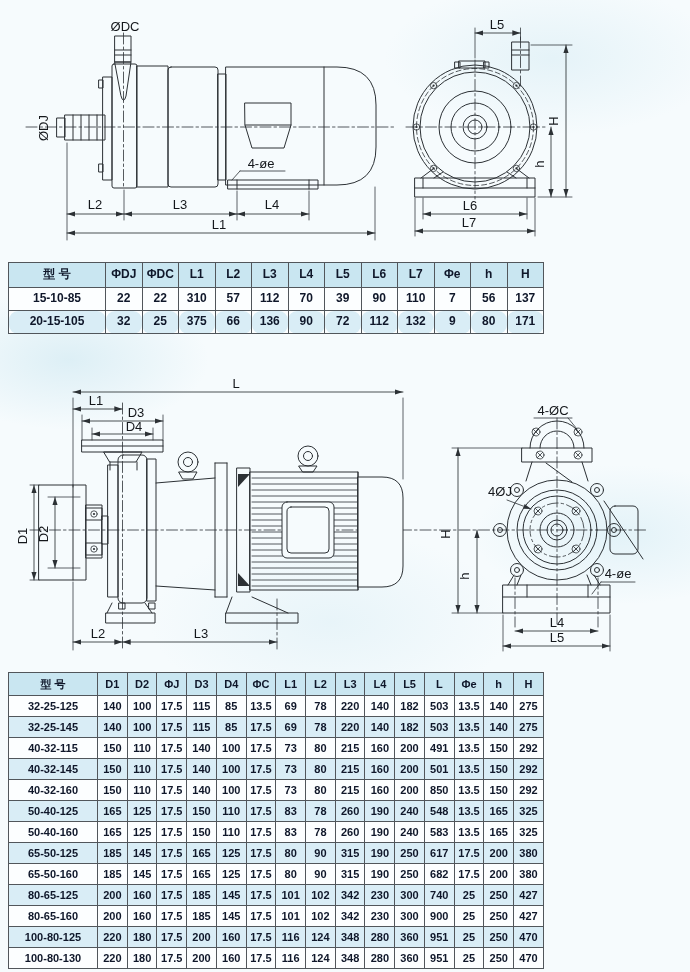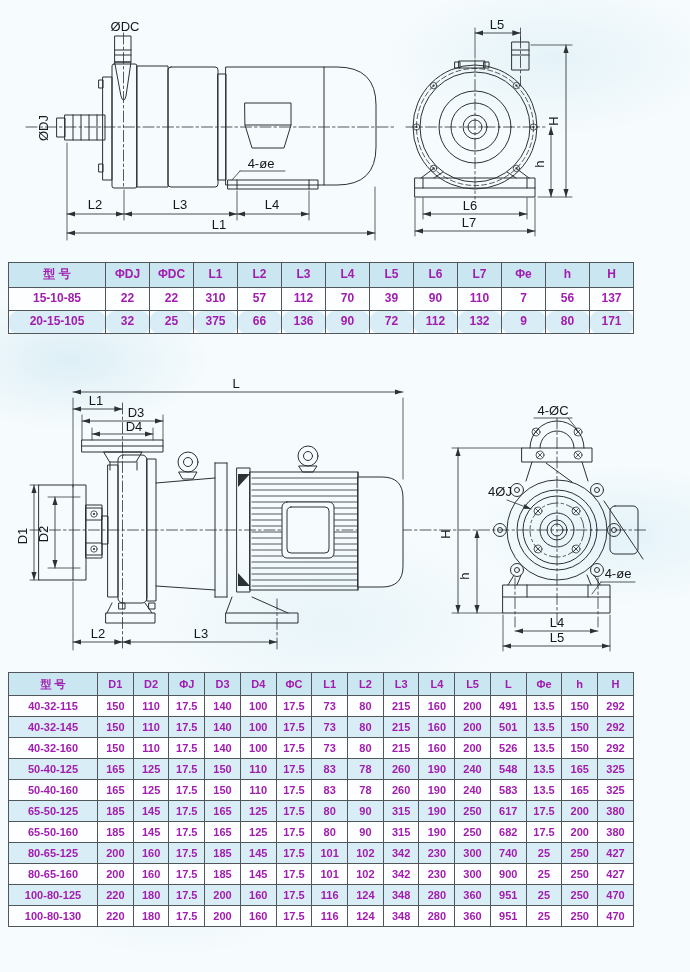--- a/index.html
+++ b/index.html
@@ -18,22 +18,22 @@
   .ln{fill:none;stroke:#2c3135;stroke-width:1;stroke-linecap:round;stroke-linejoin:round;}
   .thin{stroke-width:.8;}
   .ext{stroke-width:.75;}
   .cl{stroke-width:.8;stroke-dasharray:11 3 2.5 3;}
   .dash{stroke-width:.8;stroke-dasharray:5 3;}
   .dim{stroke-width:.85;marker-start:url(#arw);marker-end:url(#arw);}
   .lbl{fill:#14171b;font:13px "Liberation Sans",sans-serif;text-anchor:middle;stroke:none;}
   .fillb{fill:#2c3135;stroke:none;}
   .bgf{fill:#f6fbfd;}
   table.dim-table{
-    position:absolute;left:8px;width:626px;border-collapse:collapse;table-layout:fixed;
-    background:#fcfeff;color:#a21caf;font-weight:bold;
+    position:absolute;left:8px;width:536px;border-collapse:collapse;table-layout:fixed;
+    background:#fcfeff;color:#0f172a;font-weight:bold;
   }
   .dim-table th,.dim-table td{border:1px solid #51565b;text-align:center;padding:0;line-height:1.1;}
   .dim-table thead th{background:#c9e6f1;}
   .dim-table tbody tr:nth-child(even){background:#d9edf6;}
   #table1{top:262px;font-size:12px;}
   #table1 th{height:24px;}
   #table1 td{height:22px;border-radius:9px;}
   #table1 th:first-child{width:96px;}
   #table2{top:672px;font-size:11px;}
   #table2 th{height:22px;}
@@ -460,20 +460,56 @@
           <th>L4</th>
           <th>L5</th>
           <th>L</th>
           <th>Φe</th>
           <th>h</th>
           <th>H</th>
         </tr>
       </thead>
     <tbody>
         <tr>
+          <td>32-25-125</td>
+          <td>140</td>
+          <td>100</td>
+          <td>17.5</td>
+          <td>115</td>
+          <td>85</td>
+          <td>13.5</td>
+          <td>69</td>
+          <td>78</td>
+          <td>220</td>
+          <td>140</td>
+          <td>182</td>
+          <td>503</td>
+          <td>13.5</td>
+          <td>140</td>
+          <td>275</td>
+        </tr>
+        <tr>
+          <td>32-25-145</td>
+          <td>140</td>
+          <td>100</td>
+          <td>17.5</td>
+          <td>115</td>
+          <td>85</td>
+          <td>17.5</td>
+          <td>69</td>
+          <td>78</td>
+          <td>220</td>
+          <td>140</td>
+          <td>182</td>
+          <td>503</td>
+          <td>13.5</td>
+          <td>140</td>
+          <td>275</td>
+        </tr>
+        <tr>
           <td>40-32-115</td>
           <td>150</td>
           <td>110</td>
           <td>17.5</td>
           <td>140</td>
           <td>100</td>
           <td>17.5</td>
           <td>73</td>
           <td>80</td>
           <td>215</td>
@@ -508,21 +544,21 @@
           <td>110</td>
           <td>17.5</td>
           <td>140</td>
           <td>100</td>
           <td>17.5</td>
           <td>73</td>
           <td>80</td>
           <td>215</td>
           <td>160</td>
           <td>200</td>
-          <td>526</td>
+          <td>850</td>
           <td>13.5</td>
           <td>150</td>
           <td>292</td>
         </tr>
         <tr>
           <td>50-40-125</td>
           <td>165</td>
           <td>125</td>
           <td>17.5</td>
           <td>150</td>

